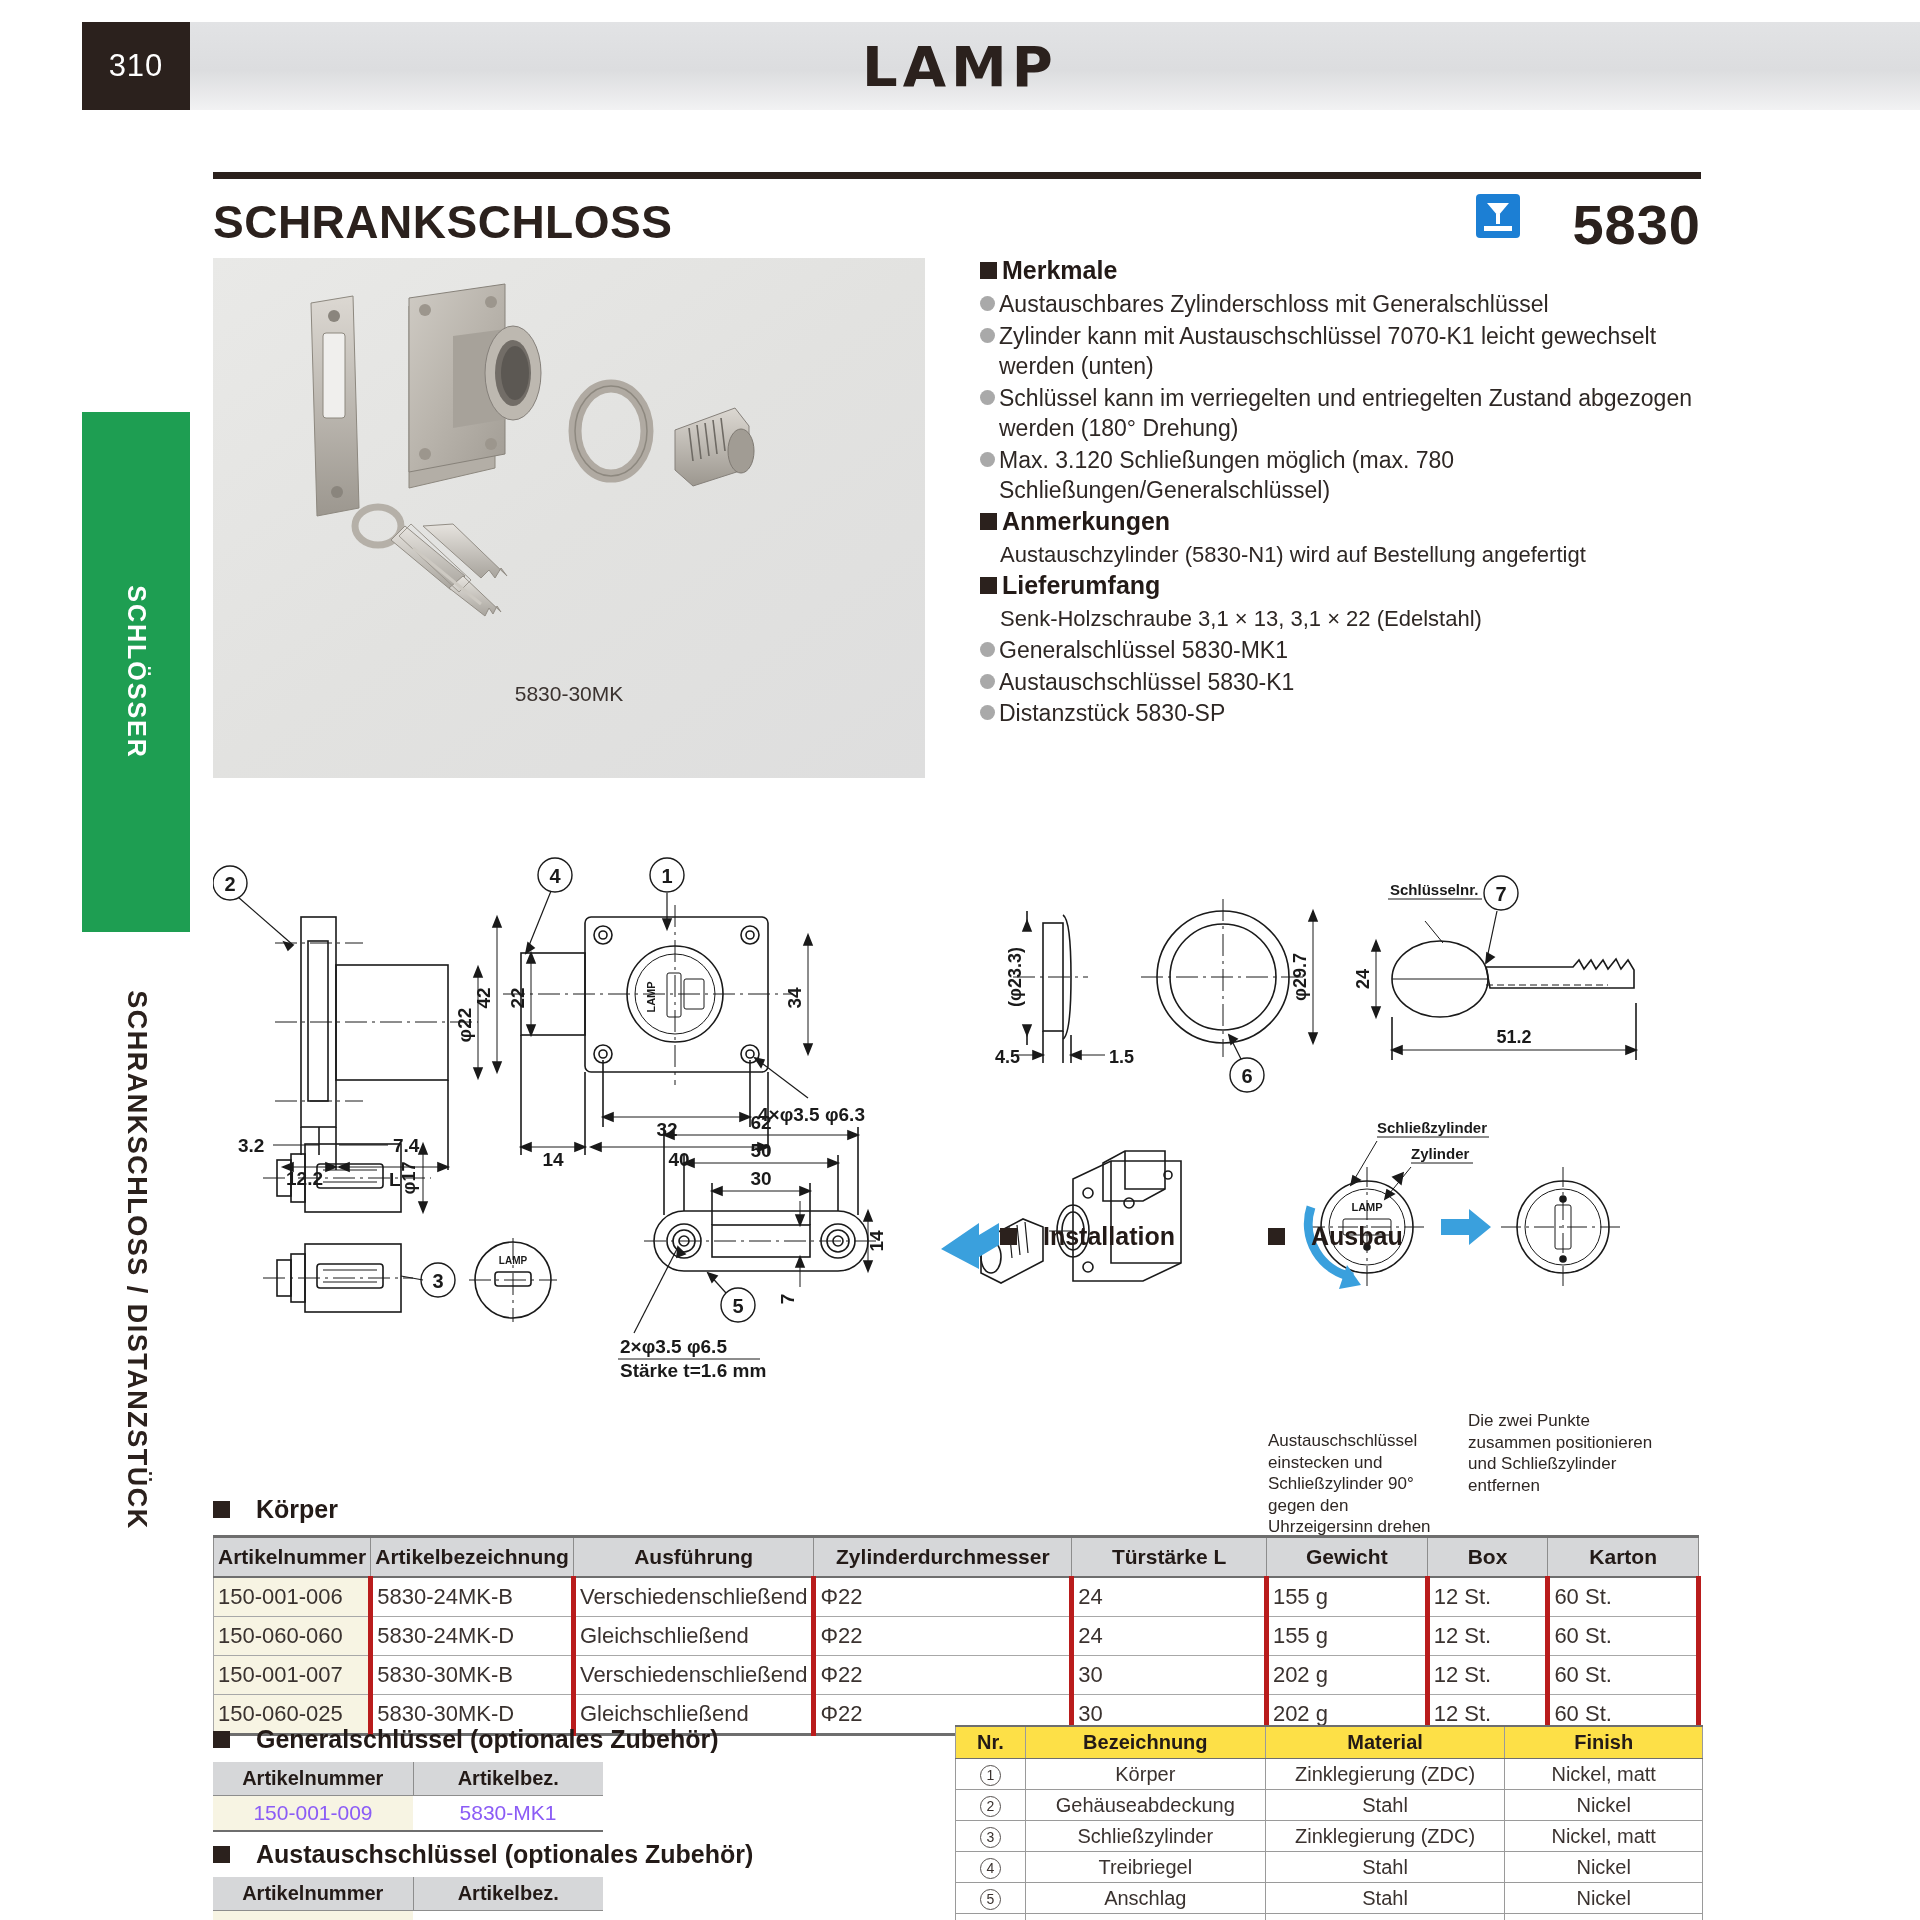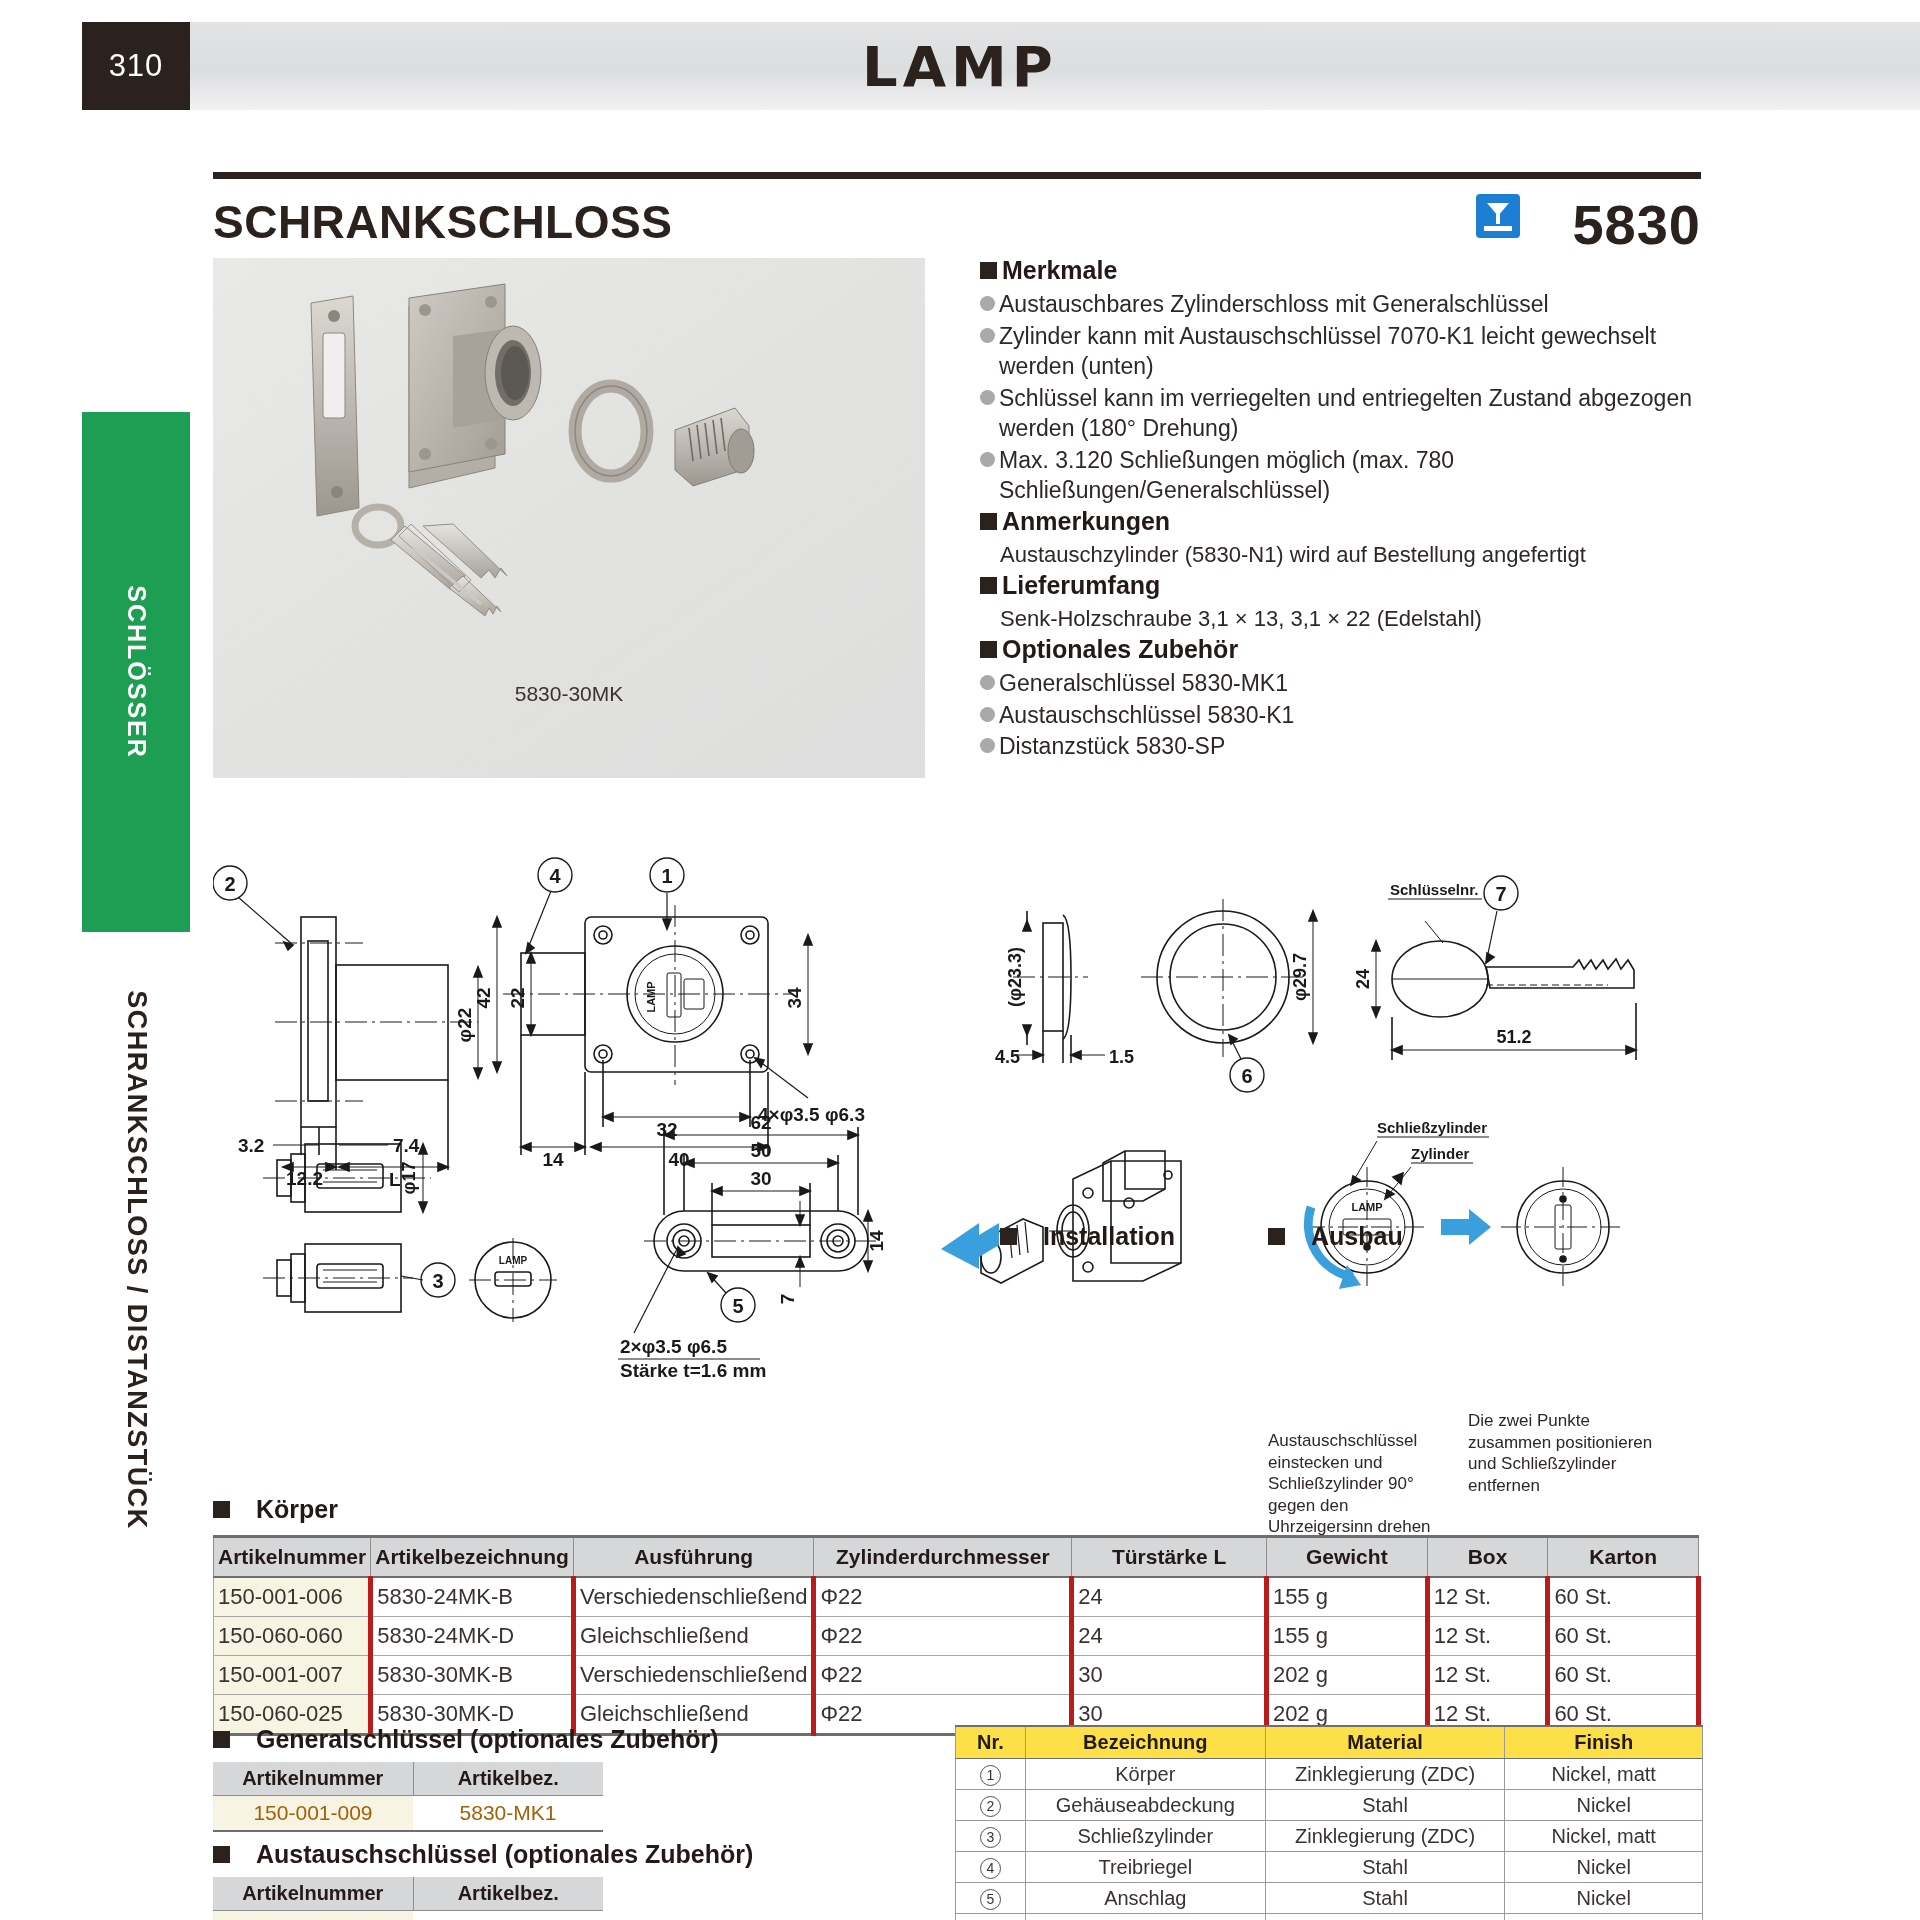--- a/index.html
+++ b/index.html
@@ -100,21 +100,21 @@
 
   .lbl-koerper { position:absolute; left:213px; top:1495px; }
   .lbl-gen { position:absolute; left:213px; top:1725px; }
   .lbl-aus { position:absolute; left:213px; top:1840px; }
 
   .t-small { position:absolute; width:390px; font-size:21px; }
   .t-small th { background:#d6d7d9; color:#231a17; font-weight:bold; font-size:20px;
                 padding:5px 4px; text-align:center; }
   .t-small thead tr { border-bottom:1px solid #8d8d8d; }
   .t-small th.first { border-right:1px solid #8d8d8d; }
-  .t-small td { padding:5px 16px; text-align:center; color:#a16207;
+  .t-small td { padding:5px 16px; text-align:center; color:#8b5cf6;
                 border-bottom:2px solid #6e6e6e; }
   .t-small td.artnr { background:#f7f4e3; }
   #tbl-gen { left:213px; top:1762px; }
   #tbl-aus { left:213px; top:1877px; }
 
   .t-parts { position:absolute; left:955px; top:1725px; width:748px; font-size:20px; }
   .t-parts th { background:#fde047; color:#231a17; font-weight:bold; font-size:20px;
                 padding:4px 3px; text-align:center; border-left:1px solid #9a9a9a;
                 border-right:1px solid #9a9a9a; border-bottom:1px solid #6e6e6e; }
   .t-parts thead tr { border-top:2px solid #6e6e6e; }
@@ -247,24 +247,20 @@
     <span>Anmerkungen</span>
   </div>
   <div class="f-plain">Austauschzylinder (5830-N1) wird auf Bestellung angefertigt</div>
 
   <div class="f-head">
     <span class="sq"></span>
     <span>Lieferumfang</span>
   </div>
   <div class="f-plain">Senk-Holzschraube 3,1 × 13, 3,1 × 22 (Edelstahl)</div>
 
-  <div class="f-head">
-    <span class="sq"></span>
-    <span>Optionales Zubehör</span>
-  </div>
   <div class="f-item">
     <span class="dot"></span>
     <span>Generalschlüssel 5830-MK1</span>
   </div>
   <div class="f-item">
     <span class="dot"></span>
     <span>Austauschschlüssel 5830-K1</span>
   </div>
   <div class="f-item">
     <span class="dot"></span>

